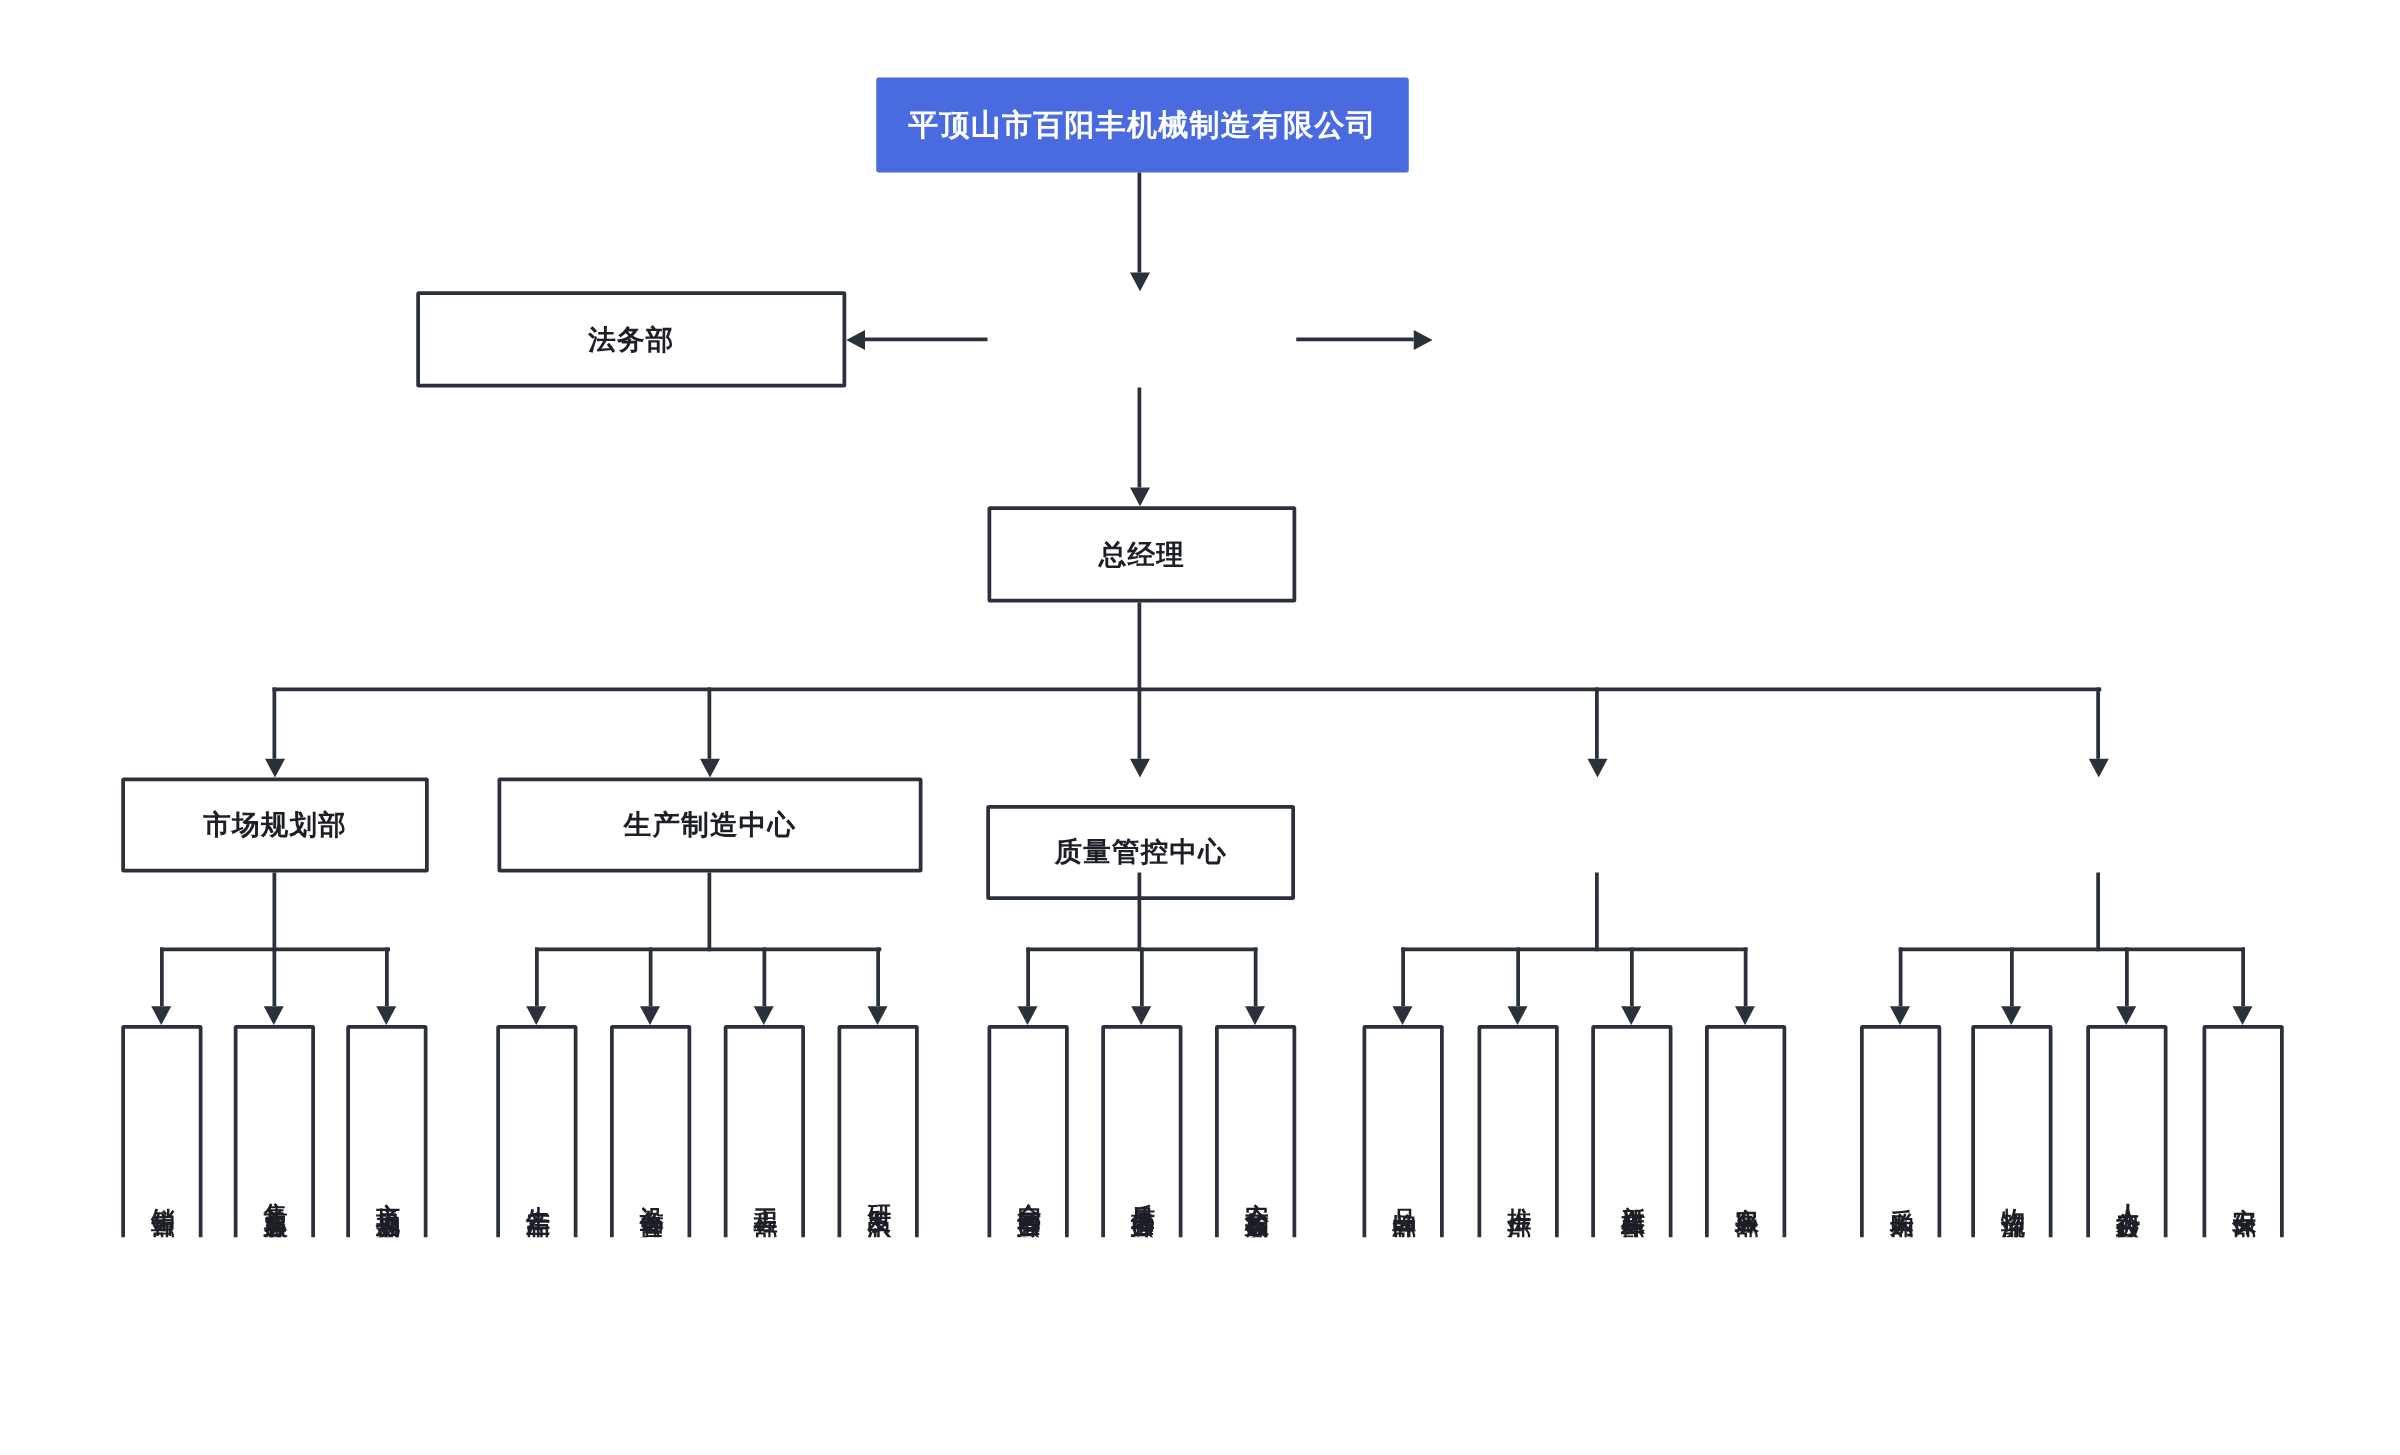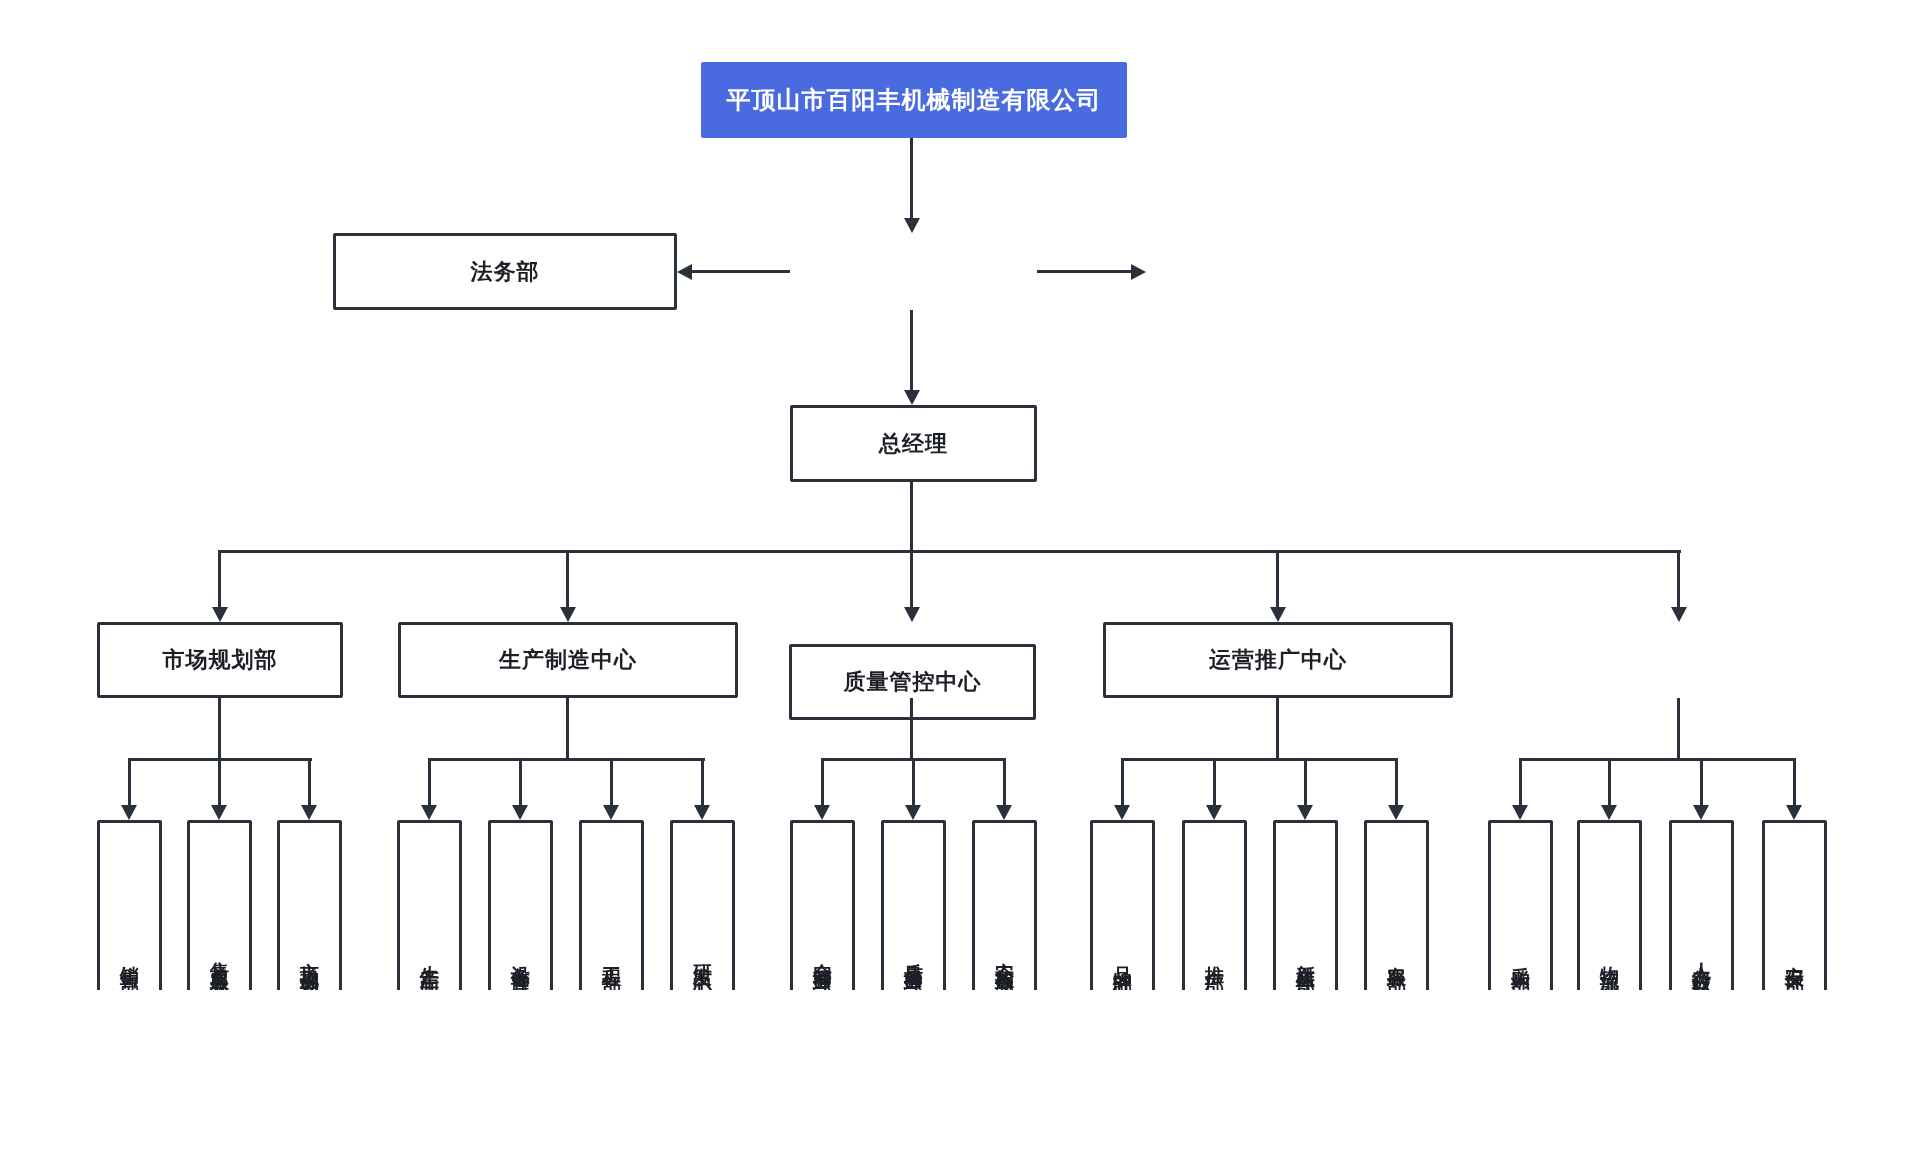--- a/index.html
+++ b/index.html
@@ -79,21 +79,20 @@
   <div class="vl" style="left:910px;top:550px;height:57px"></div>
   <div class="ad" style="left:904px;top:607px"></div>
   <div class="vl" style="left:1276px;top:550px;height:57px"></div>
   <div class="ad" style="left:1270px;top:607px"></div>
   <div class="vl" style="left:1677px;top:550px;height:57px"></div>
   <div class="ad" style="left:1671px;top:607px"></div>
 
   <div class="box" style="left:97px;top:622px;width:246px;height:76px">市场规划部</div>
   <div class="box" style="left:398px;top:622px;width:340px;height:76px">生产制造中心</div>
   <div class="box" style="left:789px;top:644px;width:247px;height:76px">质量管控中心</div>
-  <div class="box" style="left:1103px;top:622px;width:350px;height:76px">运营推广中心</div>
 
   <div class="vl" style="left:218px;top:698px;height:63px"></div>
   <div class="vl" style="left:566px;top:698px;height:63px"></div>
   <div class="vl" style="left:910px;top:698px;height:63px"></div>
   <div class="vl" style="left:1276px;top:698px;height:63px"></div>
   <div class="vl" style="left:1677px;top:698px;height:63px"></div>
 
   <div class="hl" style="left:128px;top:758px;width:184px"></div>
   <div class="hl" style="left:428px;top:758px;width:277px"></div>
   <div class="hl" style="left:821px;top:758px;width:185px"></div>

